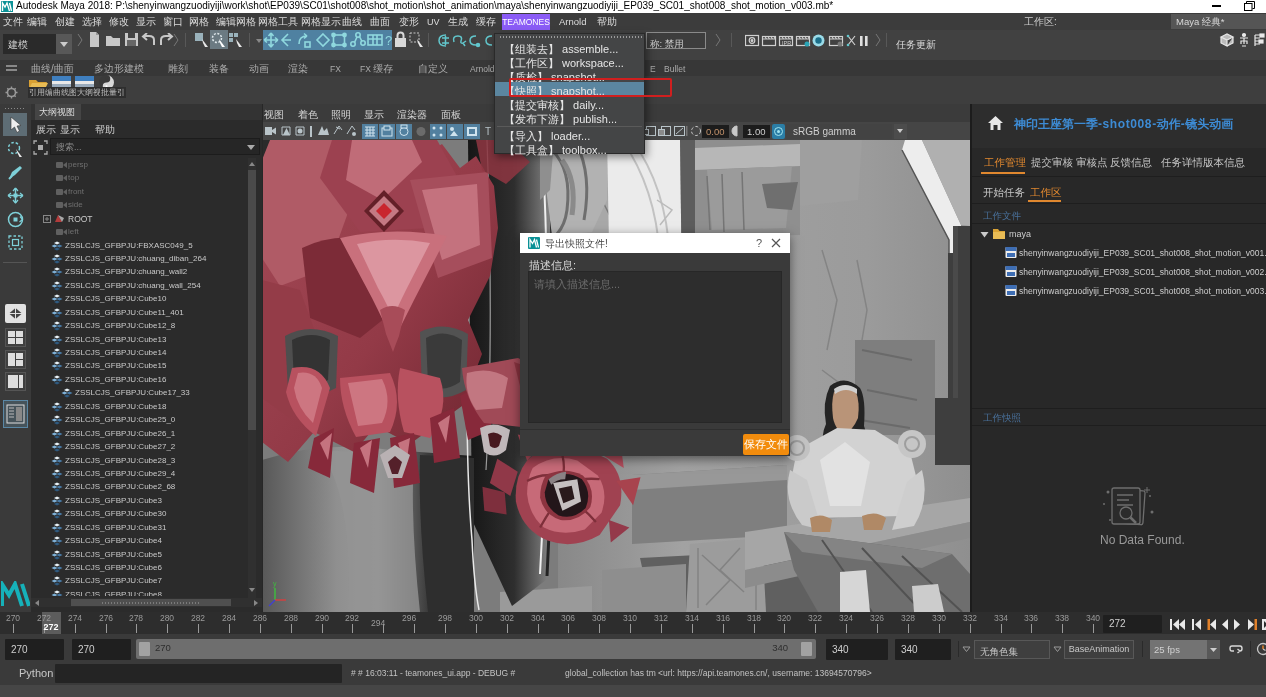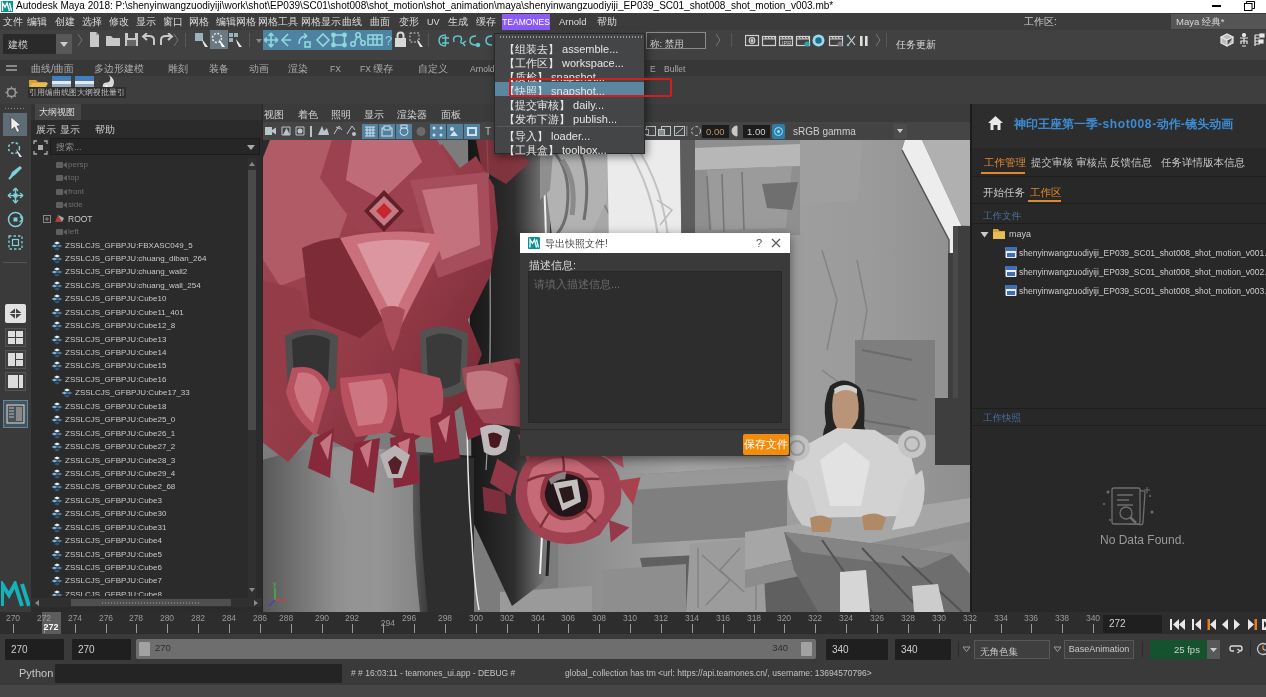--- a/index.html
+++ b/index.html
@@ -1041,27 +1041,27 @@
  <span style="position:absolute;left:124px;top:1px;width:24px;text-align:center">278</span>
  <div style="position:absolute;left:136px;top:12px;width:1px;height:9px;background:#999"></div>
  <span style="position:absolute;left:155px;top:1px;width:24px;text-align:center">280</span>
  <div style="position:absolute;left:167px;top:12px;width:1px;height:9px;background:#999"></div>
  <span style="position:absolute;left:186px;top:1px;width:24px;text-align:center">282</span>
  <div style="position:absolute;left:198px;top:12px;width:1px;height:9px;background:#999"></div>
  <span style="position:absolute;left:217px;top:1px;width:24px;text-align:center">284</span>
  <div style="position:absolute;left:229px;top:12px;width:1px;height:9px;background:#999"></div>
  <span style="position:absolute;left:248px;top:1px;width:24px;text-align:center">286</span>
  <div style="position:absolute;left:260px;top:12px;width:1px;height:9px;background:#999"></div>
- <span style="position:absolute;left:279px;top:1px;width:24px;">288</span>
+ <span style="position:absolute;left:279px;top:1px;width:24px;text-align:center">288</span>
  <div style="position:absolute;left:291px;top:12px;width:1px;height:9px;background:#999"></div>
  <span style="position:absolute;left:310px;top:1px;width:24px;text-align:center">290</span>
  <div style="position:absolute;left:322px;top:12px;width:1px;height:9px;background:#999"></div>
  <span style="position:absolute;left:340px;top:1px;width:24px;text-align:center">292</span>
  <div style="position:absolute;left:352px;top:12px;width:1px;height:9px;background:#999"></div>
- <span style="position:absolute;left:371px;top:6px;width:24px;text-align:right">294</span>
+ <span style="position:absolute;left:371px;top:6px;width:24px;text-align:left">294</span>
  <div style="position:absolute;left:383px;top:12px;width:1px;height:9px;background:#999"></div>
  <span style="position:absolute;left:402px;top:1px;width:24px;text-align:left">296</span>
  <div style="position:absolute;left:414px;top:12px;width:1px;height:9px;background:#999"></div>
  <span style="position:absolute;left:433px;top:1px;width:24px;text-align:center">298</span>
  <div style="position:absolute;left:445px;top:12px;width:1px;height:9px;background:#999"></div>
  <span style="position:absolute;left:464px;top:1px;width:24px;text-align:center">300</span>
  <div style="position:absolute;left:476px;top:12px;width:1px;height:9px;background:#999"></div>
  <span style="position:absolute;left:495px;top:1px;width:24px;text-align:center">302</span>
  <div style="position:absolute;left:507px;top:12px;width:1px;height:9px;background:#999"></div>
  <span style="position:absolute;left:526px;top:1px;width:24px;text-align:center">304</span>
@@ -1137,21 +1137,21 @@
  <div class="sep" style="left:958px;top:7px;height:16px;background:#2a2a2a"></div>
  <svg class="icon" style="left:962px;top:12px" width="9" height="7">
         <path d="M1 1 L4.5 5.5 L8 1 Z" fill="none" stroke="#999"></path>
       </svg>
  <div style="position:absolute;left:974px;top:6px;width:76px;height:19px;background:#3f3f3f;border:1px solid #585858"><span class="cjk" style="font-size:9.5px;color:#c9c9c9;line-height:17px;padding-left:5px">无角色集</span></div>
  <svg class="icon" style="left:1053px;top:12px" width="9" height="7">
         <path d="M1 1 L4.5 5.5 L8 1 Z" fill="none" stroke="#999"></path>
       </svg>
  <div style="position:absolute;left:1064px;top:6px;width:70px;height:19px;background:#3f3f3f;border:1px solid #585858;font-size:9px;color:#c9c9c9;text-align:center;line-height:17px">BaseAnimation</div>
  <div class="sep" style="left:1142px;top:7px;height:16px;background:#2a2a2a"></div>
- <div style="position:absolute;left:1150px;top:6px;width:57px;height:19px;background:#14532d;font-size:9.5px;color:#d0d0d0;line-height:19px;padding-left:24px">25 fps</div>
+ <div style="position:absolute;left:1150px;top:6px;width:57px;height:19px;background:#737373;font-size:9.5px;color:#d0d0d0;line-height:19px;padding-left:4px">25 fps</div>
  <div style="position:absolute;left:1207px;top:6px;width:13px;height:19px;background:#585858"><svg width="13" height="19">
           <path d="M3 8 L6.5 12 L10 8 Z" fill="#ccc"></path>
         </svg></div>
  <svg class="icon" style="left:1228px;top:9px" width="16" height="12">
         <path d="M4 3 H12 Q14 3 14 5.5 Q14 8 12 8 M6 8 H4 Q2 8 2 5.5 Q2 3 4 3 M12 8 L9.5 6 M12 8 L9.5 10" stroke="#d8d8d8" stroke-width="1.4" fill="none"></path>
       </svg>
  <div class="sep" style="left:1250px;top:7px;height:16px;background:#2a2a2a"></div>
  <svg class="icon" style="left:1256px;top:8px" width="14" height="14">
         <circle cx="7" cy="7" r="5.5" fill="none" stroke="#c8c8c8" stroke-width="1.3"></circle>
         <path d="M7 7 L7 3.5" stroke="#e0802a" stroke-width="1.5"></path>

